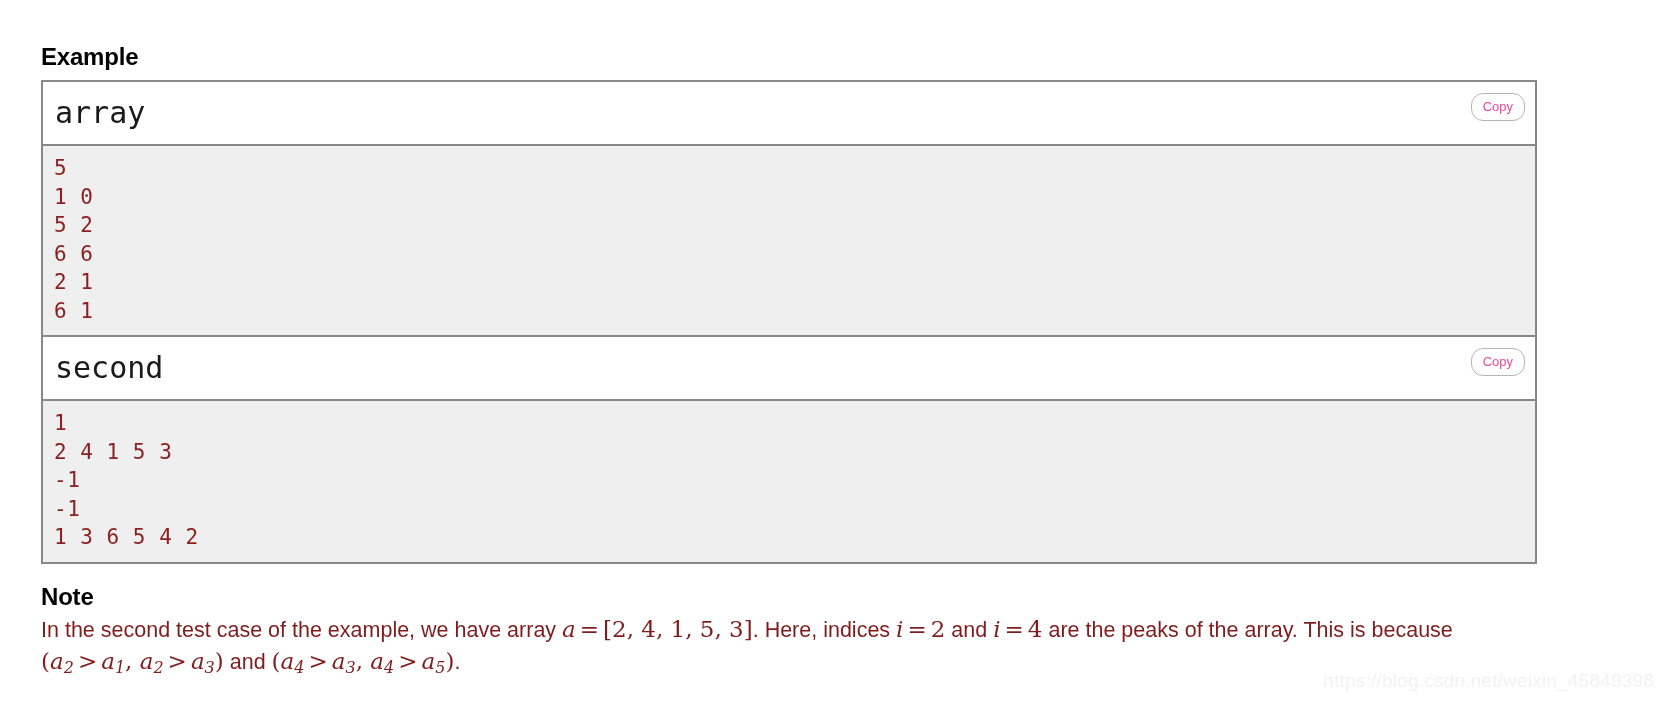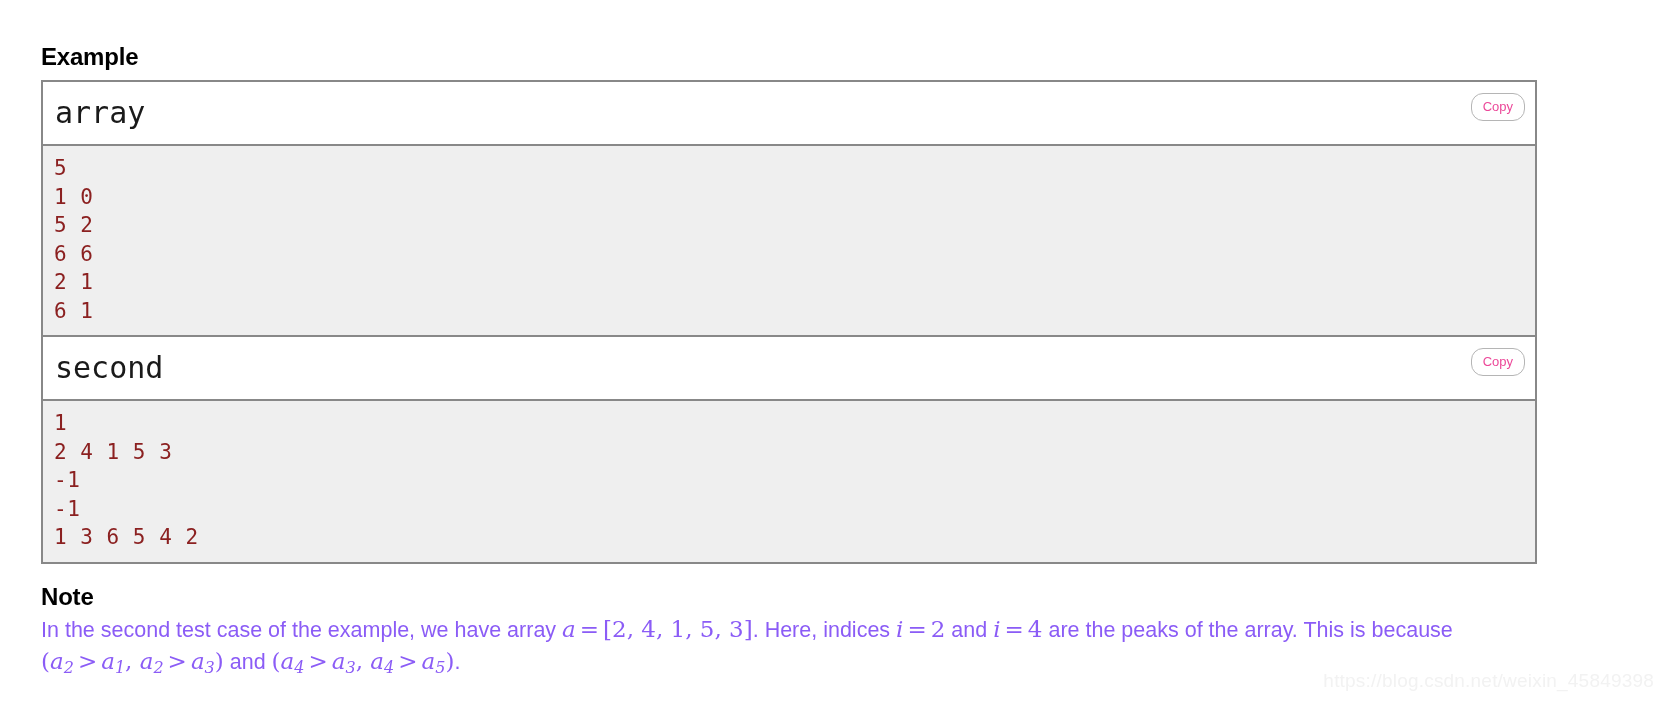--- a/index.html
+++ b/index.html
@@ -83,21 +83,21 @@
     letter-spacing: 0.5px;
   }
   #input-pre { border-bottom: 2px solid #888888; }
   #output-pre { border-bottom: none; }
   #output-block .sample-title { border-top: none; }
 
   
   .note-body {
     font-size: 21.5px;
     line-height: 31px;
-    color: #8b5cf6;
+    color: #7f1d1d;
     margin-top: 3px;
     max-width: 1490px;
   }
   .mathi {
     font-family: "DejaVu Serif", "Liberation Serif", serif;
     font-style: italic;
     font-size: 23px;
   }
   .mathr {
     font-family: "DejaVu Serif", "Liberation Serif", serif;

